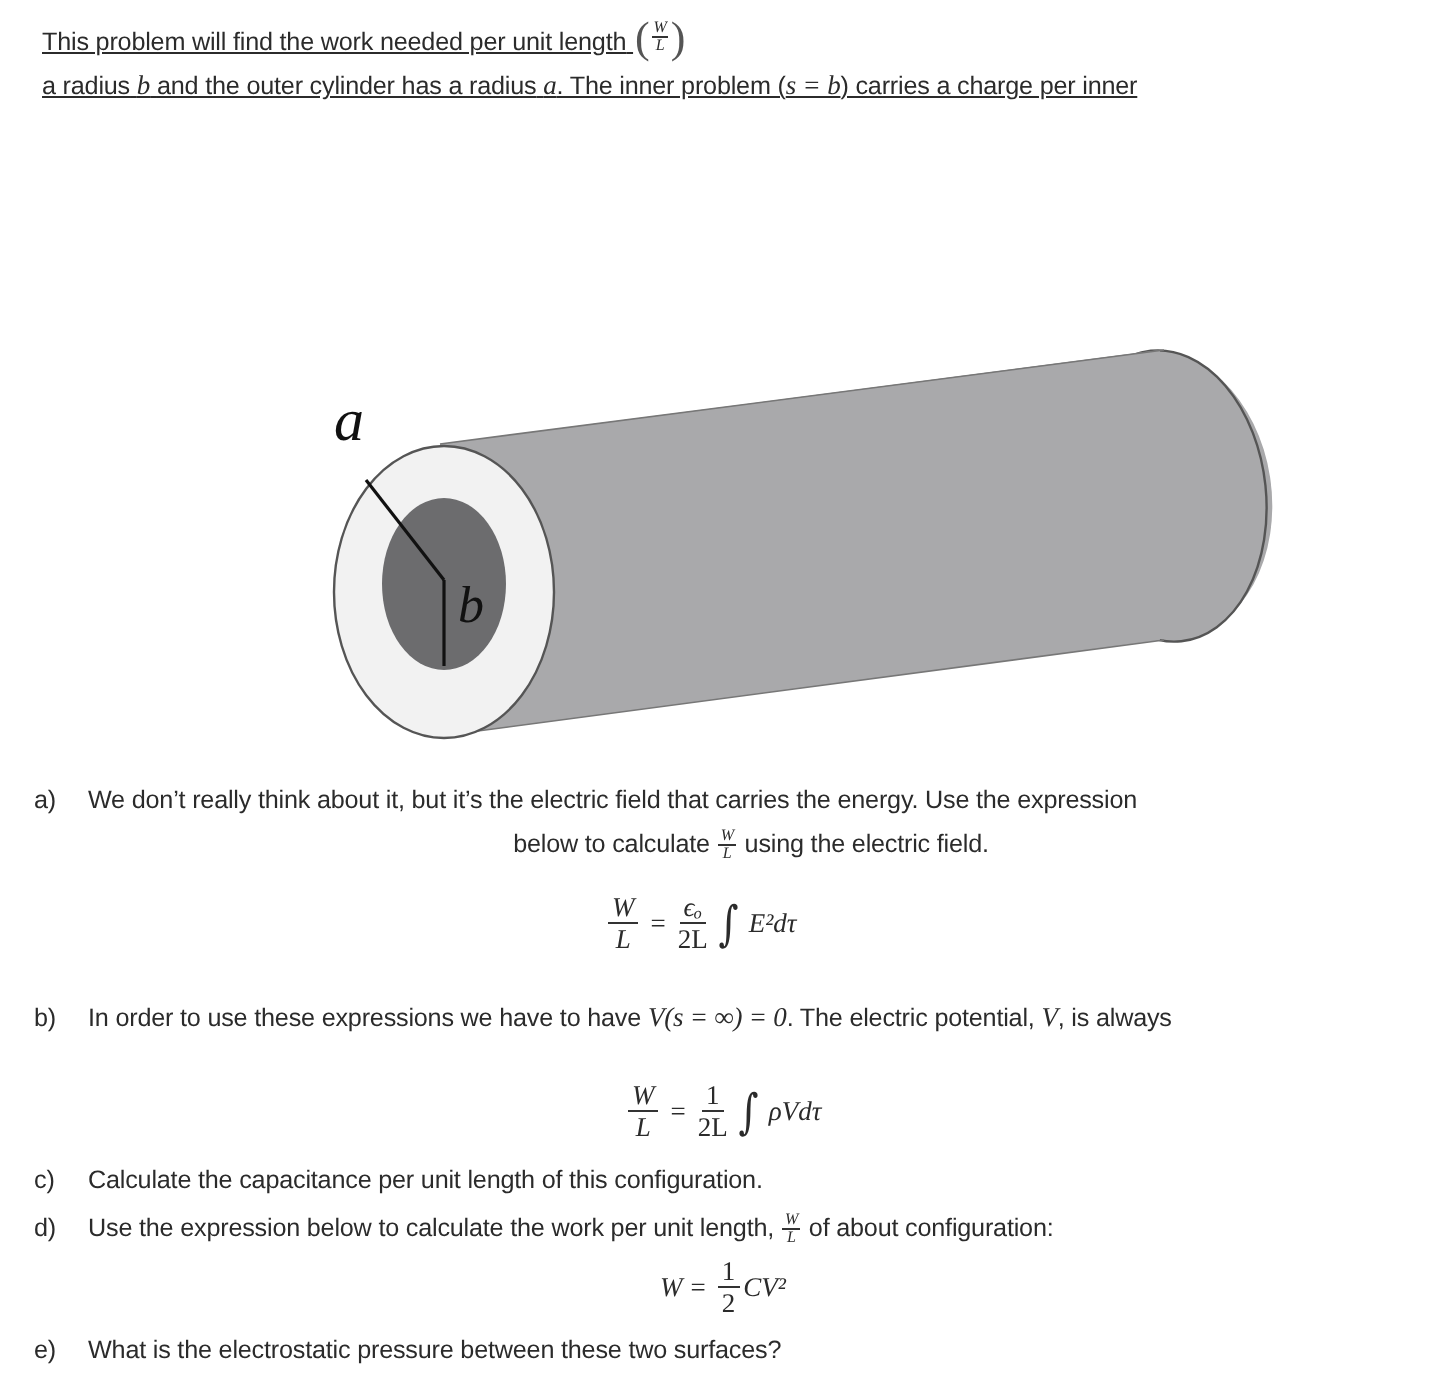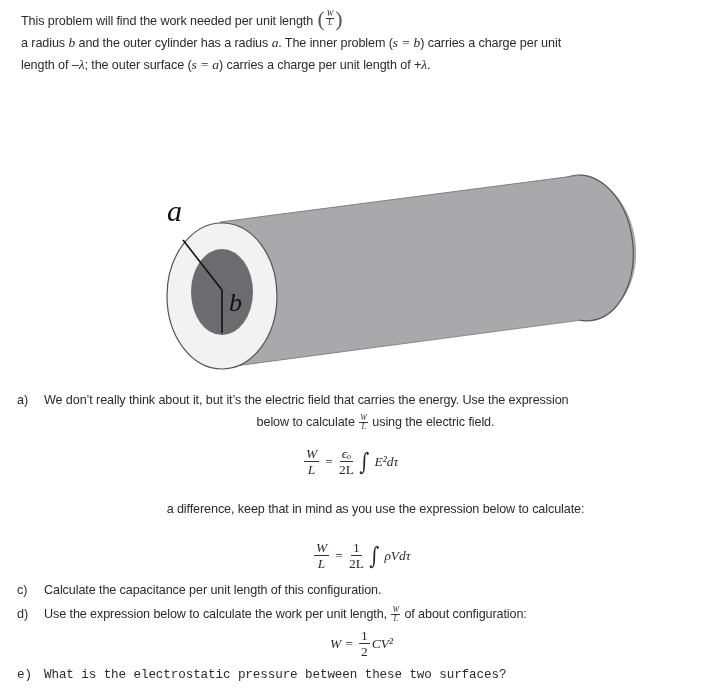--- a/index.html
+++ b/index.html
@@ -16,20 +16,21 @@
       color: #2b2b2b;
       font-size: 12.6px;
     }
     .intro {
       position: absolute;
       left: 21px;
       top: 10px;
       width: 690px;
       line-height: 22.2px;
       letter-spacing: -0.1px;
+      text-decoration: underline;
     }
     .m {
       font-family: "Liberation Serif", serif;
       font-style: italic;
       font-size: 13.5px;
     }
     .paren-frac {
       display: inline-flex;
       align-items: center;
       vertical-align: middle;
@@ -121,24 +122,21 @@
         <span class="num">W</span>
         <span class="den">L</span>
       </span>
       <span class="paren">)</span>
     </span>
   </div>
   <div>
     <span>a radius</span>
     <span class="m">b</span>
     <span>and the outer cylinder has a radius</span>
-    <span class="m">a</span><span>. The inner problem (</span><span class="m">s = b</span><span>) carries a charge per unit</span>
-  </div>
-  <div>
-    <span>length of –</span><span class="m">λ</span><span>; the outer surface (</span><span class="m">s = a</span><span>) carries a charge per unit length of +</span><span class="m">λ</span><span>.</span>
+    <span class="m">a</span><span>. The inner problem (</span><span class="m">s = b</span><span>) carries a charge per inner</span>
   </div>
 </div>
 
 <div class="figure">
   <svg width="500" height="210" viewBox="0 0 500 210">
 
     <path d="M 70 52 L 430 5 A 55 72 -8 0 1 430 150 L 70 198 Z" fill="#a9a9ab"></path>
 
     <ellipse cx="433" cy="78" rx="50" ry="73" transform="rotate(-6 433 78)" fill="#a9a9ab" stroke="#555" stroke-width="1.2"></ellipse>
 
@@ -180,21 +178,25 @@
   <span class="eqsign">=</span>
   <span class="frac">
     <span class="num it">ϵₒ</span>
     <span class="den">2L</span>
   </span>
   <span class="integral">∫</span>
   <span class="it">E²dτ</span>
 </div>
 
 <div class="item" style="top:498px;">
-  <div class="line2">a difference, keep that in mind as you use the expression below to calculate:</div>
+  <div>
+    <span class="lbl">b)</span><span>In order to use these expressions we have to have</span>
+    <span class="m">V(s = ∞) = 0</span><span>. The electric potential,</span>
+    <span class="m">V</span><span>, is always</span>
+  </div>
 </div>
 <div class="eq" style="left:312px; top:540px;">
   <span class="frac it">
     <span class="num">W</span>
     <span class="den">L</span>
   </span>
   <span class="eqsign">=</span>
   <span class="frac">
     <span class="num">1</span>
     <span class="den">2L</span>
@@ -218,15 +220,15 @@
 <div class="eq" style="left:330px; top:628px;">
   <span class="it">W</span>
   <span class="eqsign">=</span>
   <span class="frac">
     <span class="num">1</span>
     <span class="den">2</span>
   </span>
   <span class="it">CV²</span>
 </div>
 
-<div class="item" style="top:664px;font-family:Liberation Mono, monospace;">
+<div class="item" style="top:664px;">
   <span class="lbl">e)</span><span>What is the electrostatic pressure between these two surfaces?</span>
 </div>
 
 </body></html>

